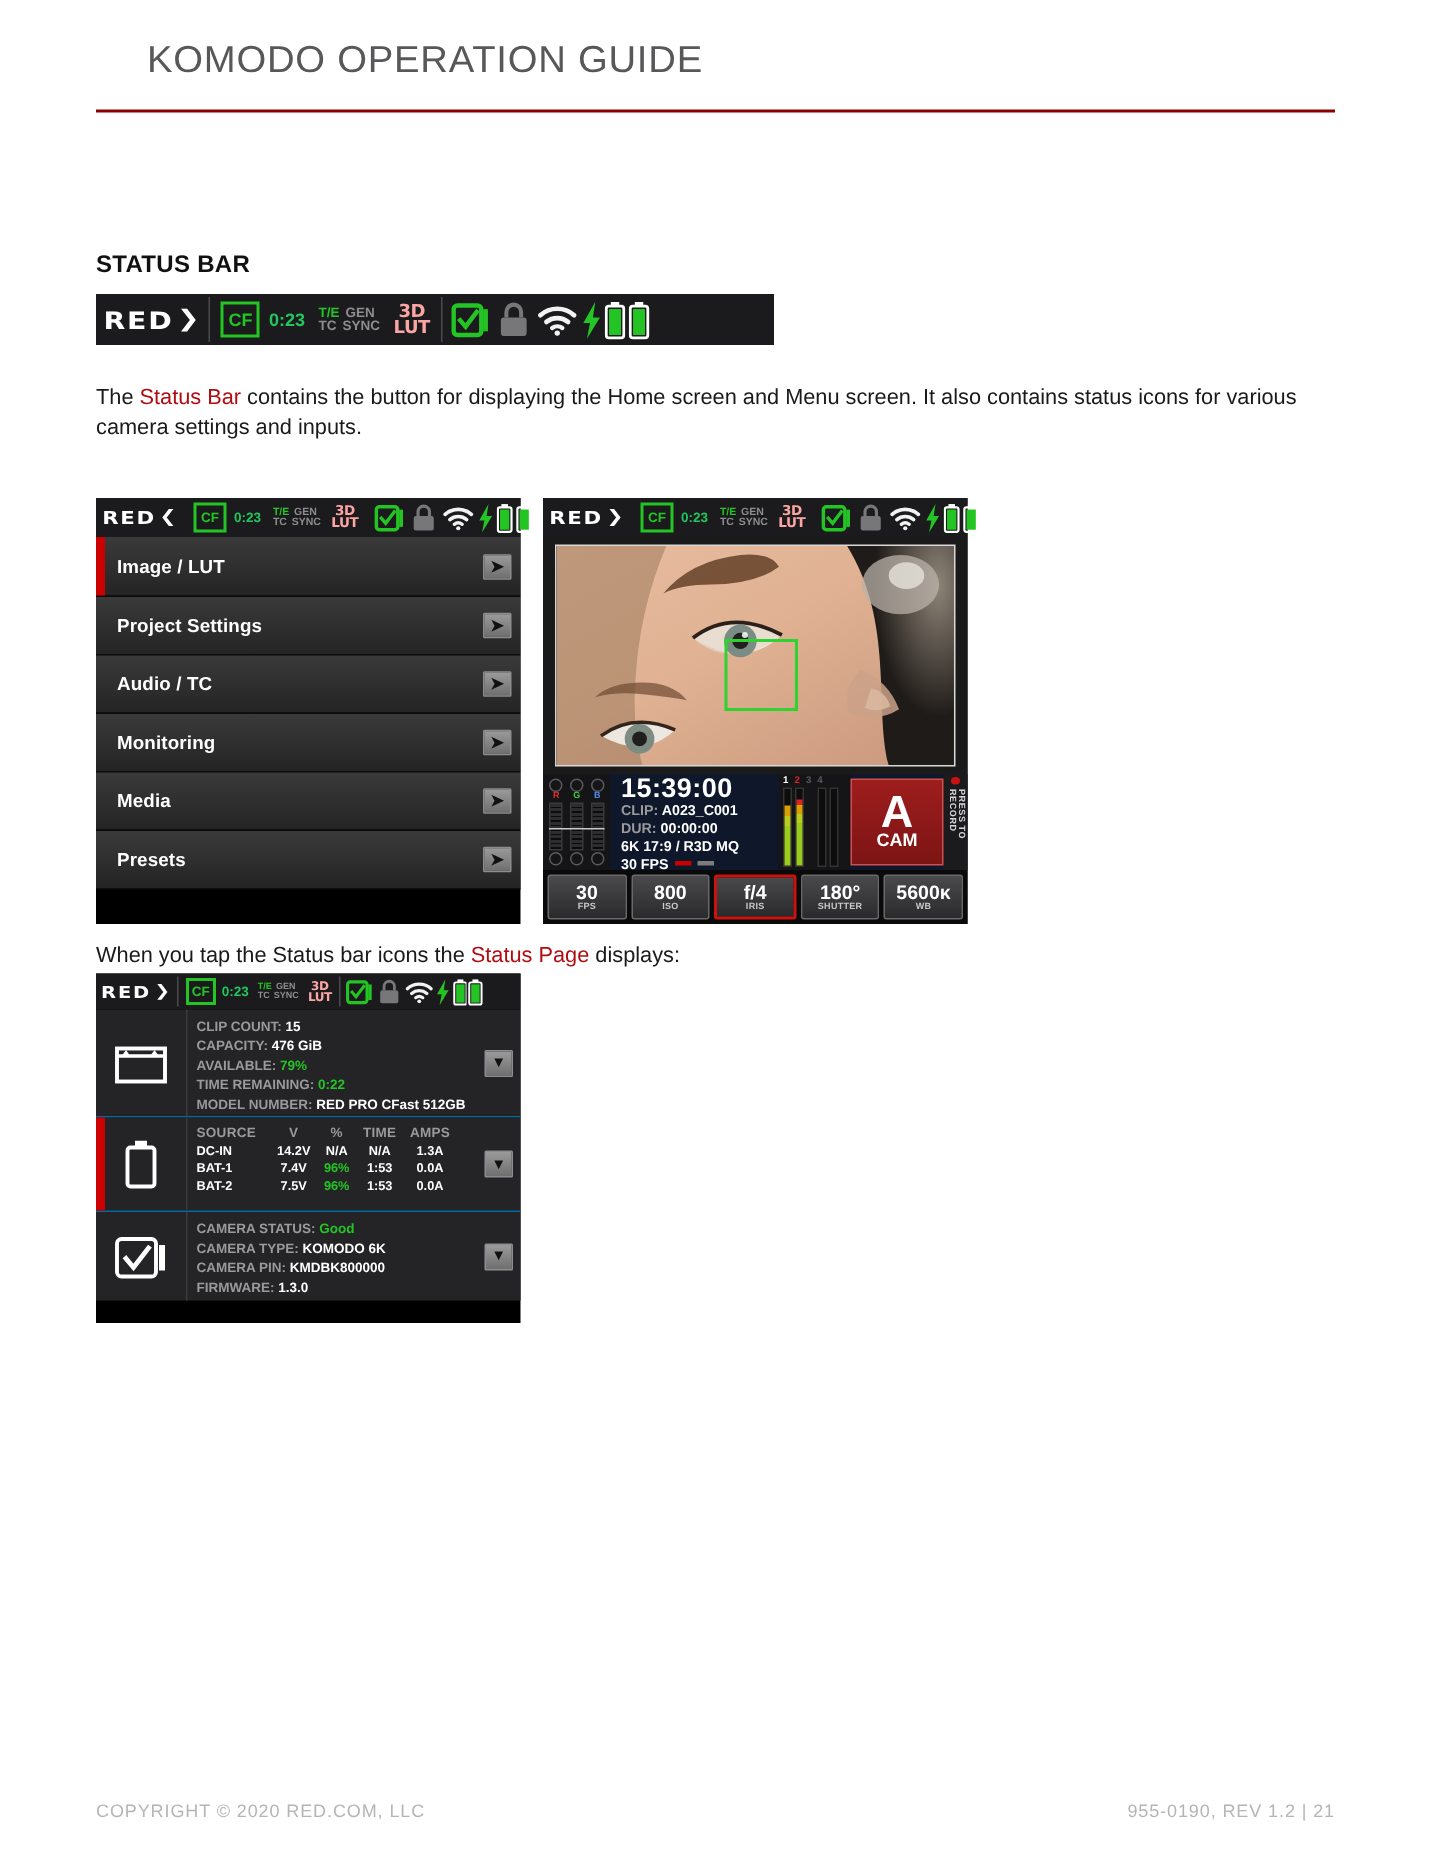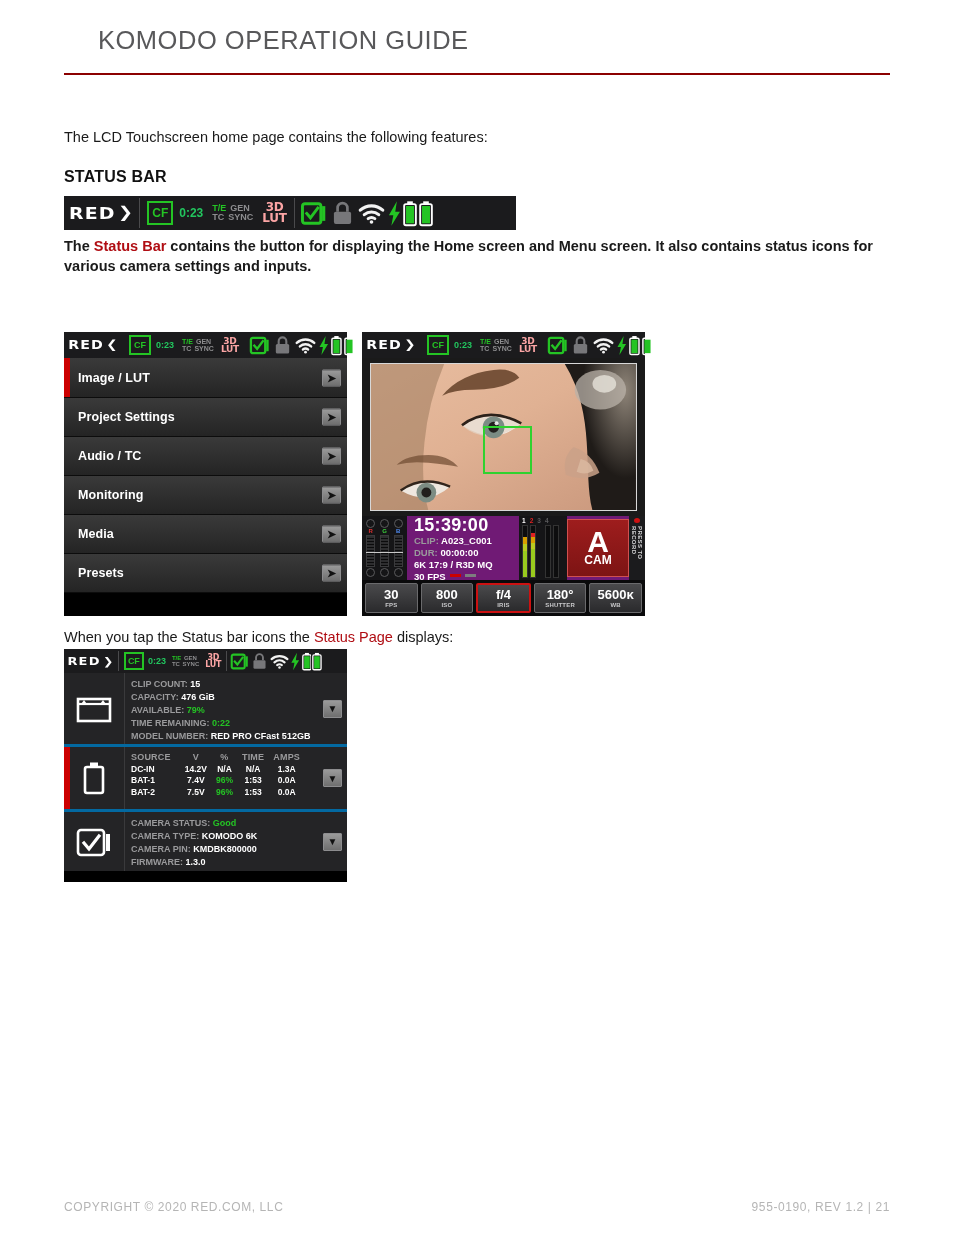--- a/index.html
+++ b/index.html
@@ -86,21 +86,21 @@
     color:#111;font-size:11px;font-weight:bold;
     display:flex;align-items:center;justify-content:center;
     border-radius:1px;
   }
 
   
   .viewfinder{position:relative;overflow:hidden;background:#1a1a1a;}
   .vf-img{position:absolute;inset:0;}
   .focus-box{position:absolute;border:2px solid #2fd22f;}
 
-  .info-strip{display:flex;background:#701a75;}
+  .info-strip{display:flex;background:#0f172a;}
   .hist{display:flex;flex-direction:column;justify-content:space-between;background:#151517;}
   .hist-dots{display:flex;justify-content:space-around;}
   .hist-dot{width:9px;height:9px;border-radius:50%;border:1.5px solid #5a5a5c;box-sizing:border-box;}
   .hist-rgbl{display:flex;justify-content:space-around;font-size:6px;font-weight:bold;}
   .hist-bars{position:relative;flex:1;display:flex;justify-content:space-around;padding:1px 0;}
   .hist-col{width:9px;background:repeating-linear-gradient(180deg,#2d2d2f 0 2px,#0b0b0c 2px 3px);border:1px solid #3a3a3c;box-sizing:border-box;}
   .hist-line{position:absolute;left:2px;right:2px;top:52%;height:1px;background:#c9c9c9;}
 
   .clipinfo{flex:1;padding-left:7px;position:relative;color:#fff;}
   .tcode{font-size:18px;font-weight:bold;letter-spacing:.3px;line-height:1.05;}
@@ -139,21 +139,21 @@
     flex:1;background:linear-gradient(180deg,#4a4a4c,#2a2a2c);
     border:1px solid #6a6a6c;border-radius:2px;
     display:flex;flex-direction:column;align-items:center;justify-content:center;
     color:#fff;box-sizing:border-box;
   }
   .ctrl.sel{border:2px solid #cc1111;}
   .ctrl .v{font-size:13px;font-weight:bold;line-height:1;}
   .ctrl .u{font-size:6px;font-weight:bold;color:#c9c9cb;margin-top:1px;letter-spacing:.2px;}
 
   
-  .stat-row{display:flex;border-bottom:3px solid #0369a1;position:relative;background:#242426;}
+  .stat-row{display:flex;border-bottom:1px solid #0369a1;position:relative;background:#242426;}
   .stat-accent{position:absolute;left:0;top:0;bottom:0;width:6px;background:#cc0000;}
   .stat-ico{width:60px;display:flex;align-items:center;justify-content:center;border-right:1px solid #3a3a3c;}
   .stat-body{flex:1;padding:5px 6px;position:relative;}
   .stat-line{font-size:9px;font-weight:bold;line-height:1.45;color:#fff;}
   .stat-key{color:#9a9a9c;}
   .stat-green{color:#24c424;}
   .stat-chev{
     position:absolute;right:5px;top:50%;transform:translateY(-50%);
     width:17px;height:16px;border:1px solid #8d8d8f;
     background:linear-gradient(180deg,#9a9a9a,#6f6f6f);
@@ -171,23 +171,20 @@
 </head>
 <body>
 
 <div class="page">
 
   <div class="doc-header">
     <div class="doc-title">KOMODO OPERATION GUIDE</div>
   </div>
   <div class="header-rule"></div>
 
-  <div class="content" style="top:127px;">
-    <p class="body-text">The LCD Touchscreen home page contains the following features:</p>
-  </div>
 
   <div class="content" style="top:168px;">
     <h2 class="section-head">STATUS BAR</h2>
   </div>
 
   <div class="shot" id="fig-statusbar" style="left:64px;top:196px;width:452px;height:34px;">
     <div class="statusbar" id="sb-big">
     <div class="sb-seg" style="padding:0 10px;">
       <span class="red-logo" style="font-size:16px;">
         <span>RED</span>
@@ -239,21 +236,21 @@
           </svg>
           <svg width="14.040000000000001" height="27" viewBox="0 0 12 22">
             <rect x="1" y="3" width="10" height="18" rx="1.5" fill="none" stroke="#ffffff" stroke-width="1.6"></rect>
             <rect x="3.6" y="0.6" width="4.8" height="2.6" fill="#ffffff"></rect>
             <rect x="2.6" y="4.6" width="6.8" height="14.8" fill="#24c424"></rect>
           </svg>
     </div>
       </div>
   </div>
 
-  <div class="content" style="top:236px;font-weight:bold;">
+  <div class="content" style="top:255px;">
     <p class="body-text"><span>The </span><span class="red-term">Status Bar</span><span> contains the button for displaying the Home screen and Menu screen. It also contains status icons for various camera settings and inputs.</span></p>
   </div>
 
 
   <div class="shot" id="fig-menu" style="left:64px;top:332px;width:283px;height:284px;">
     <div class="statusbar" id="sb-menu" style="height:26px;">
     <div class="sb-seg" style="padding:0 8px;">
       <span class="red-logo" style="font-size:12px;">
         <span>RED</span>
             <span class="red-arrow">❮</span>

